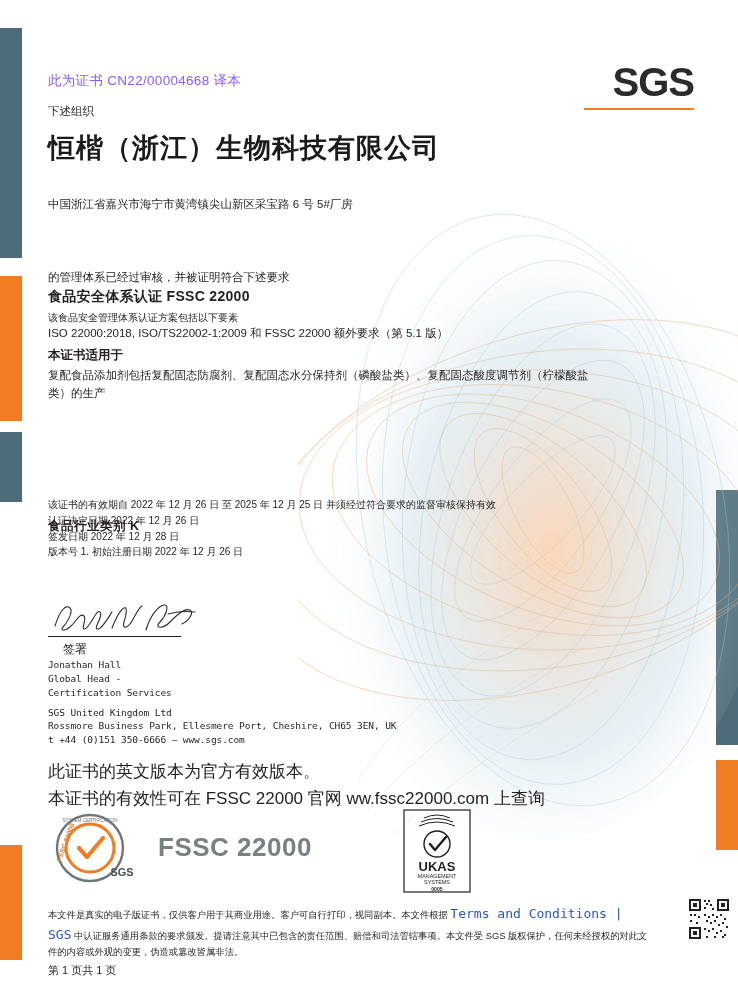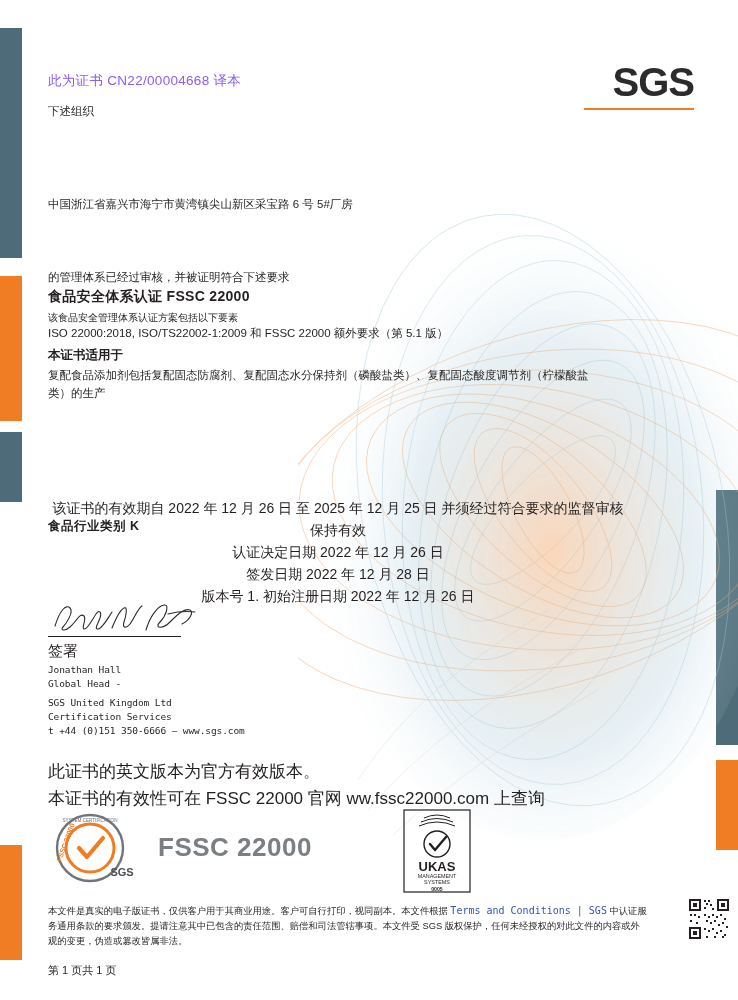--- a/index.html
+++ b/index.html
@@ -165,23 +165,22 @@
     font-size: 12.5px;
     font-weight: bold;
     letter-spacing: 0.5px;
     margin-top: 48px;
   }
   .dates {
     position: absolute;
     top: 497px;
     left: 0;
     width: 580px;
-    font-size: 14px;
+    font-size: 10px;
     line-height: 1.58;
-    text-align: center;
   }
 
   .signature {
     position: absolute;
     top: 596px;
     left: 2px;
     width: 150px;
     height: 42px;
   }
   .sig-rule {
@@ -192,21 +191,21 @@
     height: 1px;
     background: #231f20;
   }
   .sig-block {
     position: absolute;
     top: 641px;
     left: 0;
     font-size: 10.5px;
     line-height: 1.45;
   }
-  .sig-block .cn { font-family: Liberation Serif, serif; font-size: 15px; }
+  .sig-block .cn { font-family: Liberation Sans, sans-serif; font-size: 12px; margin-left: 15px; }
   .sig-block .mono { font-family: "DejaVu Sans Mono", monospace; font-size: 9.5px; letter-spacing: -0.1px; }
 
   .note {
     position: absolute;
     top: 758px;
     left: 0;
     width: 560px;
     font-size: 17px;
     line-height: 1.6;
   }
@@ -249,21 +248,21 @@
     left: 0;
     width: 600px;
     font-size: 9.3px;
     line-height: 1.62;
     color: #231f20;
   }
   .footer a, .footer .link {
     color: #2f57b5;
     text-decoration: none;
     font-family: "DejaVu Sans Mono", monospace;
-    font-size: 10px;
+    font-size: 13px;
   }
   .qr {
     position: absolute;
     right: 8px;
     top: 898px;
     width: 42px;
     height: 42px;
   }
   .pagenum {
     position: absolute;
@@ -325,20 +324,21 @@
 
   <div class="content">
 
     <div class="sgs-logo">
       <div class="sgs-word">SGS</div>
       <div class="sgs-rule"></div>
     </div>
 
     <div class="cert-ref">此为证书 CN22/00004668 译本</div>
     <div class="org-label">下述组织</div>
+    <div class="org-name">恒楷（浙江）生物科技有限公司</div>
     <div class="org-address">中国浙江省嘉兴市海宁市黄湾镇尖山新区采宝路 6 号 5#厂房</div>
 
     <div class="scope-intro">的管理体系已经过审核，并被证明符合下述要求</div>
     <div class="standard-title">食品安全体系认证 FSSC 22000</div>
     <div class="scheme-line1">该食品安全管理体系认证方案包括以下要素</div>
     <div class="scheme-line2">ISO 22000:2018, ISO/TS22002-1:2009 和 FSSC 22000 额外要求（第 5.1 版）</div>
     <div class="applies-label">本证书适用于</div>
     <div class="scope-body">复配食品添加剂包括复配固态防腐剂、复配固态水分保持剂（磷酸盐类）、复配固态酸度调节剂（柠檬酸盐类）的生产</div>
 
     <div class="category">食品行业类别 K</div>
@@ -355,22 +355,23 @@
         <path d="M62 32 C66 22 70 14 74 12 C78 10 76 20 74 26 C72 32 76 33 80 28 C84 23 88 12 92 10"></path>
         <path d="M96 34 C100 20 108 10 114 9 C120 8 116 20 110 26 C104 32 112 34 120 26 C128 18 134 12 140 14 C144 16 140 24 132 28"></path>
         <path d="M118 18 C126 16 136 15 145 16"></path>
       </g>
     </svg>
     <div class="sig-rule"></div>
     <div class="sig-block">
       <div class="cn">签署</div>
       <div class="mono">Jonathan Hall</div>
       <div class="mono">Global Head -</div>
+      <div class="mono">Certification Services</div>
       <div class="mono" style="margin-top:6px">SGS United Kingdom Ltd</div>
-      <div class="mono">Certification Services</div>
+      <div class="mono">Rossmore Business Park, Ellesmere Port, Cheshire, CH65 3EN, UK</div>
       <div class="mono">t +44 (0)151 350-6666 – www.sgs.com</div>
     </div>
 
     <div class="note">
       <div>此证书的英文版本为官方有效版本。</div>
       <div>本证书的有效性可在 FSSC 22000 官网 ww.fssc22000.com 上查询</div>
     </div>
 
     <div class="marks">
 

